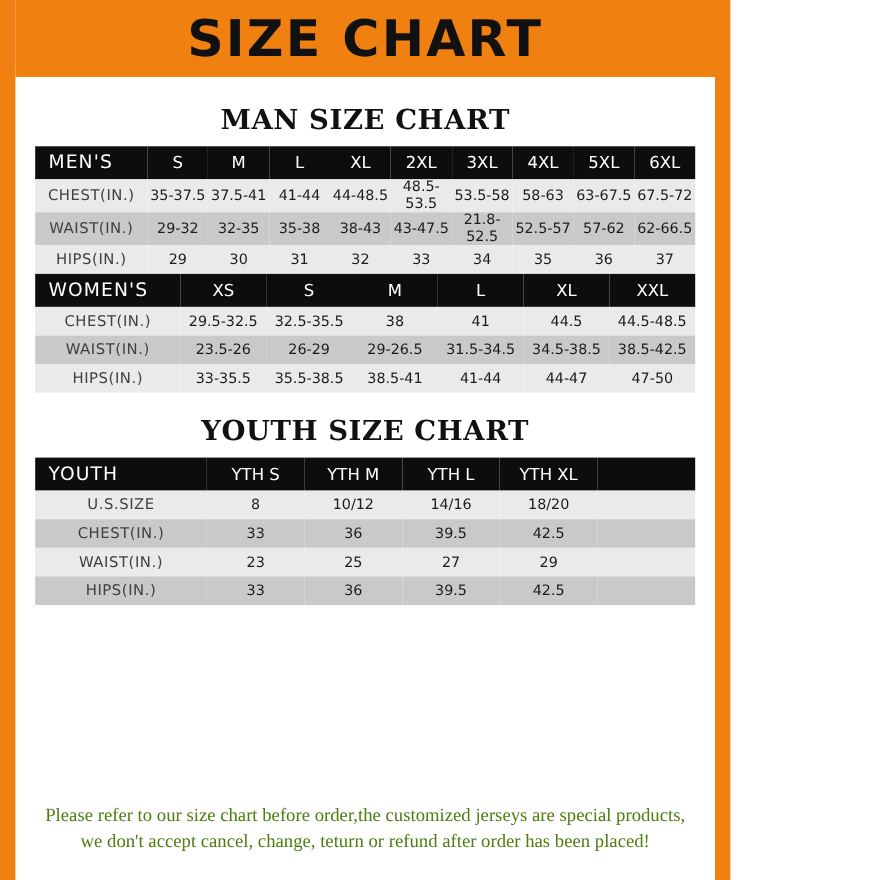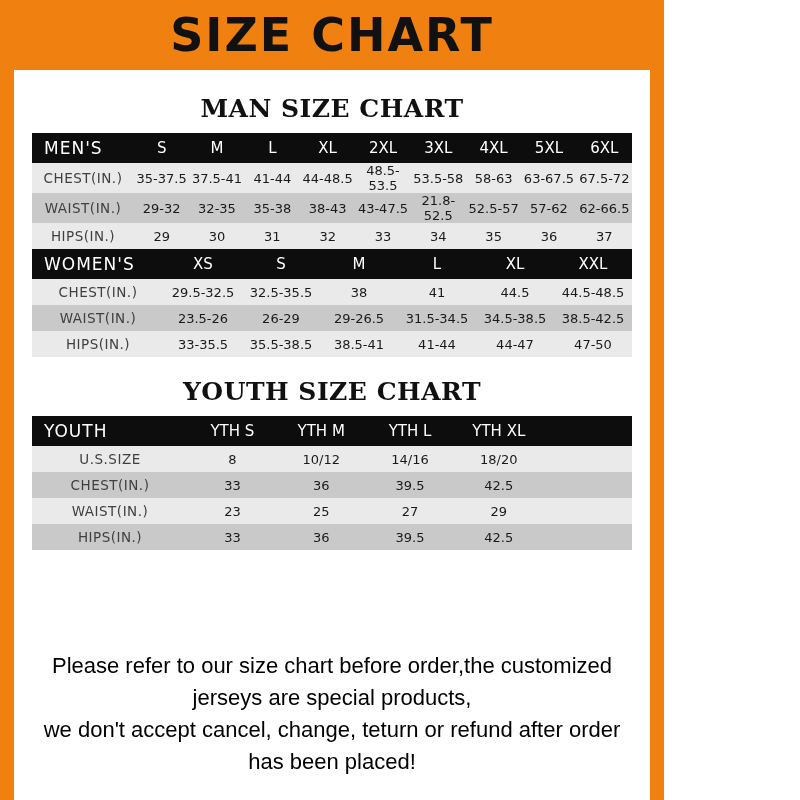--- a/index.html
+++ b/index.html
@@ -109,23 +109,23 @@
   .women tbody td.rowlabel { font-size: 14px; }
 
   .youth thead th { font-size: 16px; }
   .youth tbody tr td { height: 30px; font-size: 14px; }
   .youth tbody td.rowlabel { font-size: 14px; margin-left: 40px; }
 
   .footer-note {
     margin-top: auto;
     padding: 14px 6px 10px 6px;
     text-align: center;
-    color: #000000;
-    font-family: Liberation Sans, sans-serif;
-    font-size: 22px;
+    color: #4d7c0f;
+    font-family: Liberation Serif, serif;
+    font-size: 17px;
     line-height: 1.45;
   }
   .footer-line { display: block; }
 </style>
 </head>
 <body>
 
 <div class="page">
 
   <div class="header-band">

